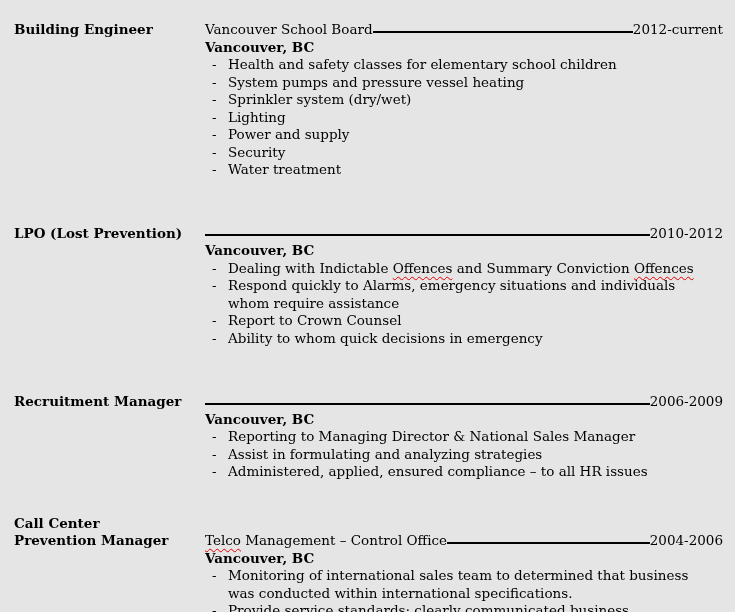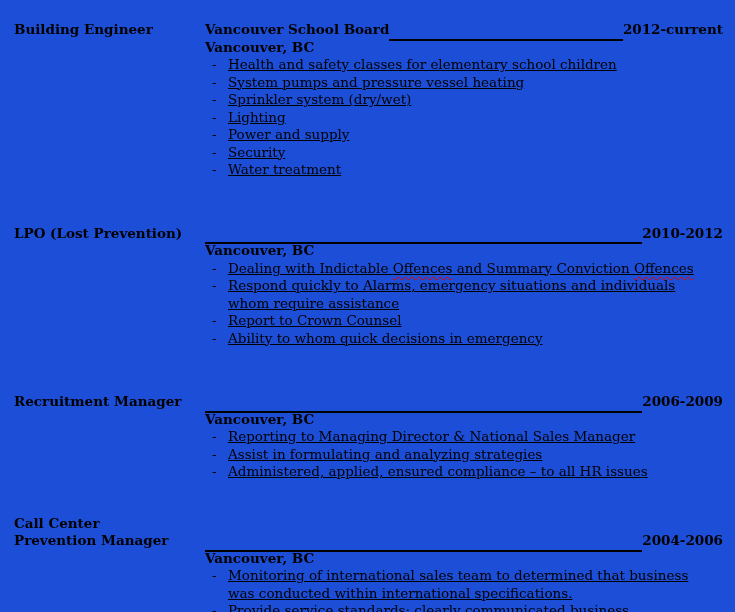--- a/index.html
+++ b/index.html
@@ -2,58 +2,58 @@
 <html><head>
 <meta charset="utf-8">
 <style>
   html, body { margin: 0; padding: 0; background: #ffffff; }
   .page {
     position: relative;
     width: 735px;
     height: 612px;
     box-sizing: border-box;
     padding: 21px 12px 0 14px;
-    background: #1d4ed8;
+    background: #e5e5e5;
     color: #000000;
     font-family: "DejaVu Serif", "Liberation Serif", serif;
     font-size: 13.5px;
     line-height: 17.5px;
     overflow: hidden;
   }
   .job {
     display: grid;
     grid-template-columns: 191px 1fr;
     align-items: start;
     margin-top: 46px;
   }
   .job:first-child { margin-top: 0; }
   .job:nth-child(4) { margin-top: 34px; }
   .job-title { font-weight: bold; }
   .job-body.shift-down { padding-top: 17.5px; }
   .company-row {
     display: flex;
-    align-items: flex-end;
-    font-weight: bold;
+    align-items: center;
+    font-weight: normal;
     white-space: nowrap;
   }
   .company { flex: 0 0 auto; }
   .leader {
     flex: 1 1 auto;
     min-width: 12px;
     height: 0;
     border-bottom: 2px solid #000000;
     position: relative;
     top: 2px;
   }
   .dates { flex: 0 0 auto; }
   .location { font-weight: bold; }
   .duties { margin: 0; padding: 0; list-style: none; }
   .duty { display: flex; padding-left: 7px; }
   .dash { flex: 0 0 16px; }
-  .duty-text { flex: 1 1 auto; white-space: pre-line; text-decoration: underline; }
+  .duty-text { flex: 1 1 auto; white-space: pre-line; }
   .sq {
     text-decoration-line: underline;
     text-decoration-style: wavy;
     text-decoration-color: #e60000;
     text-decoration-thickness: 1px;
     text-underline-offset: 3px;
     text-decoration-skip-ink: none;
   }
 </style>
 </head>
@@ -164,20 +164,21 @@
     </div>
   </section>
 
   <section class="job">
     <div class="job-title">
           <div class="title-line">Call Center</div>
           <div class="title-line">Prevention Manager</div>
         </div>
     <div class="job-body shift-down">
       <div class="company-row">
+        <span class="company"><span class="sq">Telco</span><span> Management – Control Office</span></span>
         <span class="leader"></span>
         <span class="dates">2004-2006</span>
       </div>
       <div class="location">Vancouver, BC</div>
       <ul class="duties">
             <li class="duty">
               <span class="dash">-</span>
               <span class="duty-text"><span>Monitoring of international sales team to determined that business
 was conducted within international specifications.</span></span>
             </li>

